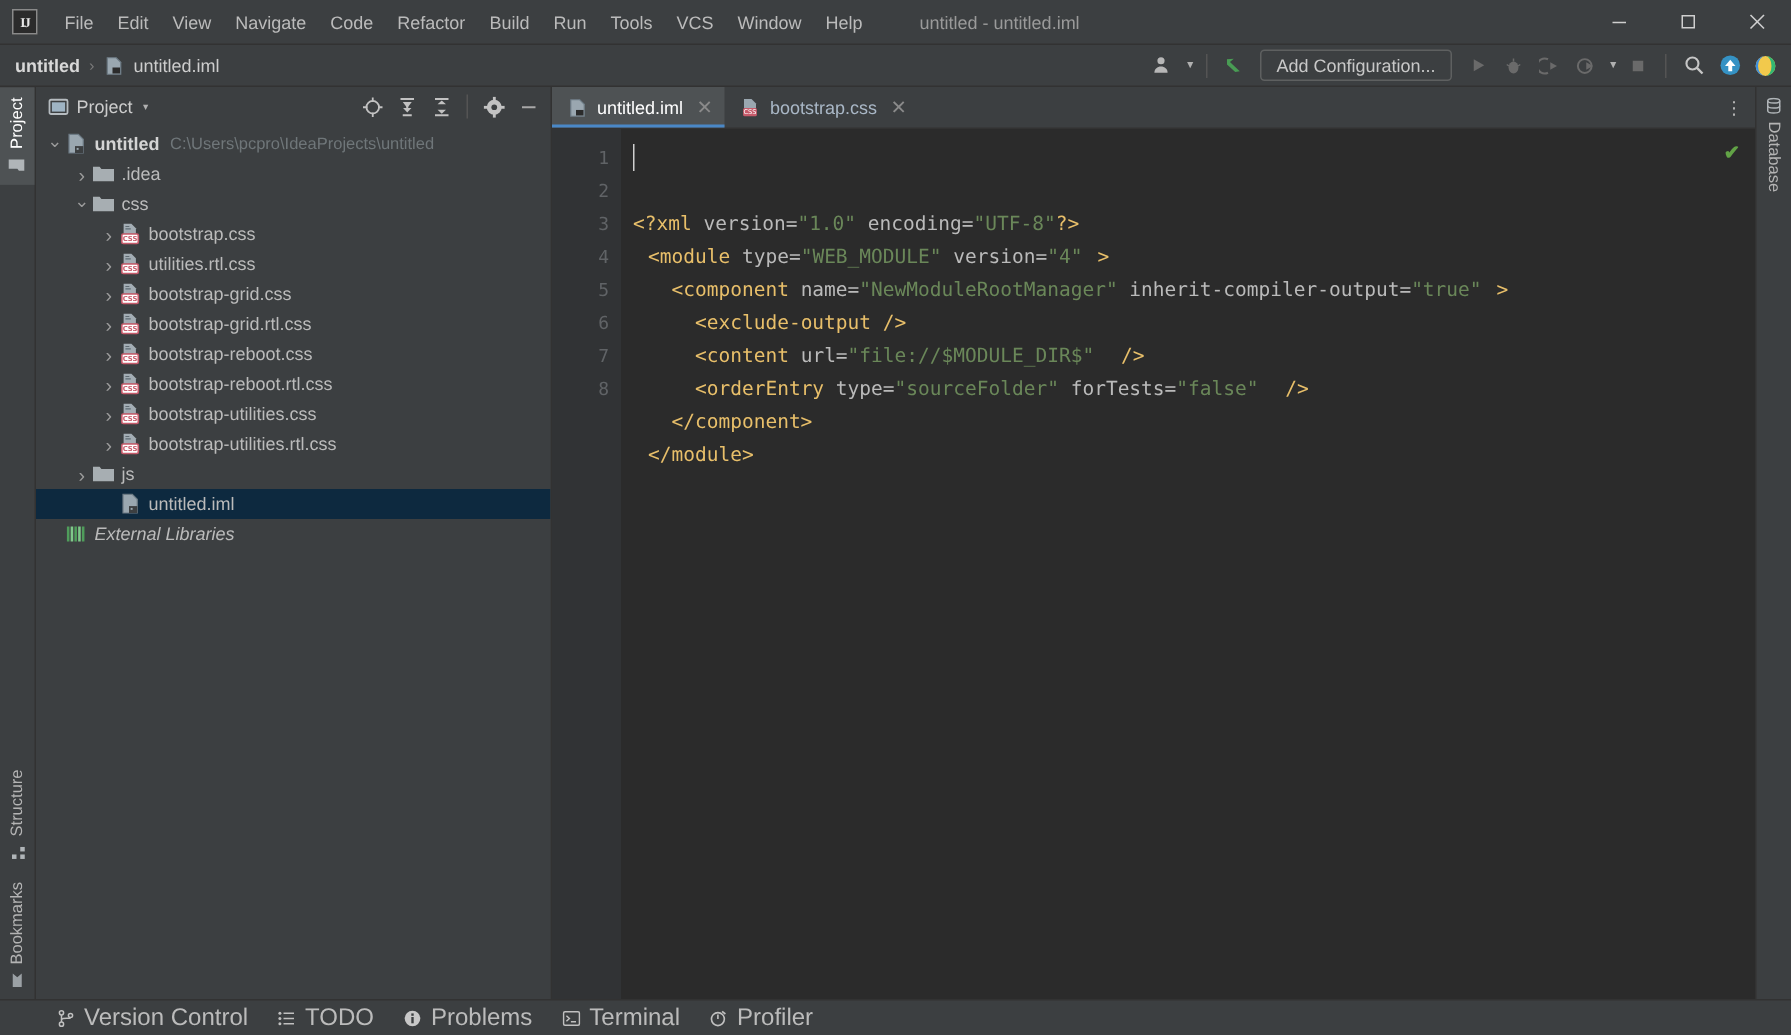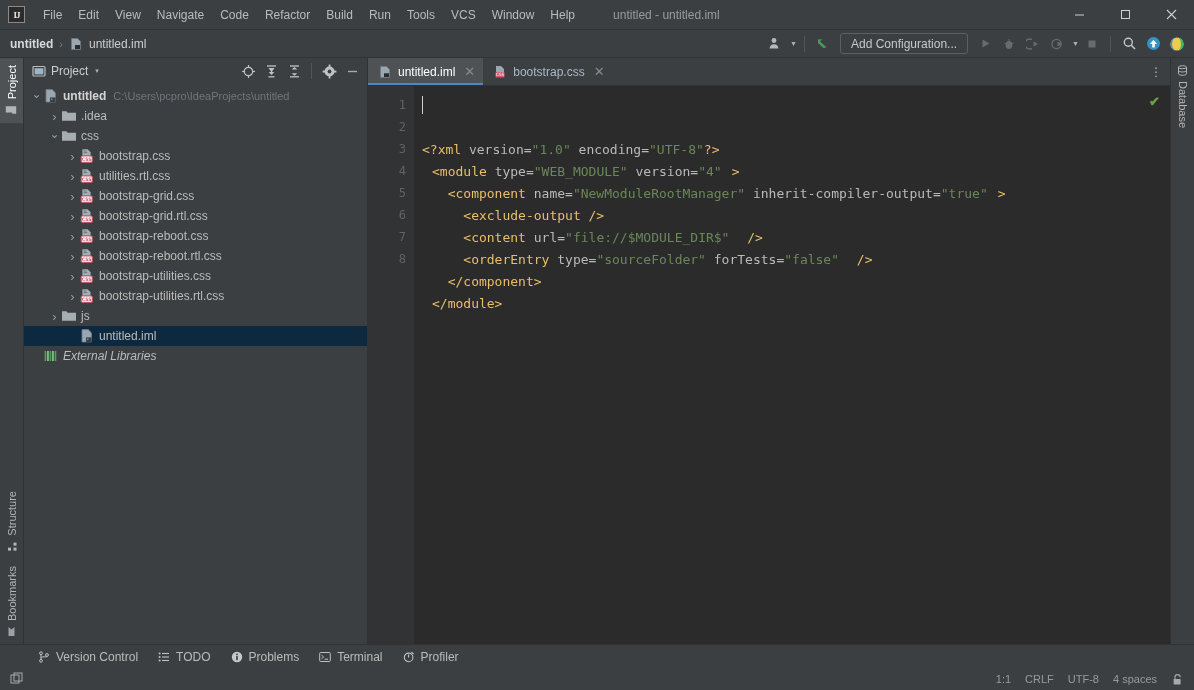--- a/index.html
+++ b/index.html
@@ -150,21 +150,21 @@
     position: absolute; right: 10px; top: 8px; font-size: 13px; color: #62a346; font-weight: bold;
   }
 
   
   .bottombar {
     height: 24px; background: #3c3f41; display: flex; align-items: center;
     flex: none; border-top: 1px solid #323232; padding-left: 28px; gap: 0px;
   }
   .bwidget {
     display: flex; align-items: center; gap: 6px; padding: 2px 10px;
-    font-size: 12px; color: #bbbbbb; border-radius: 3px; white-space: nowrap;
+    font-size: 16px; color: #bbbbbb; border-radius: 3px; white-space: nowrap;
   }
 
   
   .statusbar {
     height: 22px; background: #3c3f41; display: flex; align-items: center;
     flex: none; font-size: 11px; color: #9a9a9a; padding: 0 6px; position: relative;
   }
   .sb-right { margin-left: auto; display: flex; align-items: center; gap: 14px; padding-right: 4px; }
 
   
@@ -662,34 +662,14 @@
         <svg width="12" height="12" viewBox="0 0 12 12">
             <circle cx="5.6" cy="6.4" r="4.3" fill="none" stroke="#c0c0c0" stroke-width="1.1"></circle>
             <line x1="5.6" y1="6.4" x2="5.6" y2="3.4" stroke="#c0c0c0" stroke-width="1.1"></line>
             <line x1="8.4" y1="1.2" x2="10.6" y2="3" stroke="#c0c0c0" stroke-width="1.1"></line>
           </svg>
       </span>
       <span>Profiler</span>
     </div>
   </div>
 
-  <div class="statusbar">
-    <div class="tbtn">
-      <svg width="14" height="14" viewBox="0 0 14 14">
-          <rect x="1" y="3" width="8" height="8" fill="none" stroke="#a9a9a9" stroke-width="1"></rect>
-          <rect x="4" y="1" width="8" height="8" fill="none" stroke="#a9a9a9" stroke-width="1"></rect>
-        </svg>
-    </div>
-    <div class="sb-right">
-      <span class="sb-item">1:1</span>
-      <span class="sb-item">CRLF</span>
-      <span class="sb-item">UTF-8</span>
-      <span class="sb-item">4 spaces</span>
-      <span>
-        <svg width="13" height="13" viewBox="0 0 13 13">
-            <path d="M4 6V4.2a2.6 2.6 0 0 1 5.2 0" fill="none" stroke="#a9a9a9" stroke-width="1.1"></path>
-            <rect x="2.6" y="6" width="7" height="5.4" rx="0.6" fill="#a9a9a9"></rect>
-          </svg>
-      </span>
-    </div>
-  </div>
 
 </div>
 
 </body></html>

